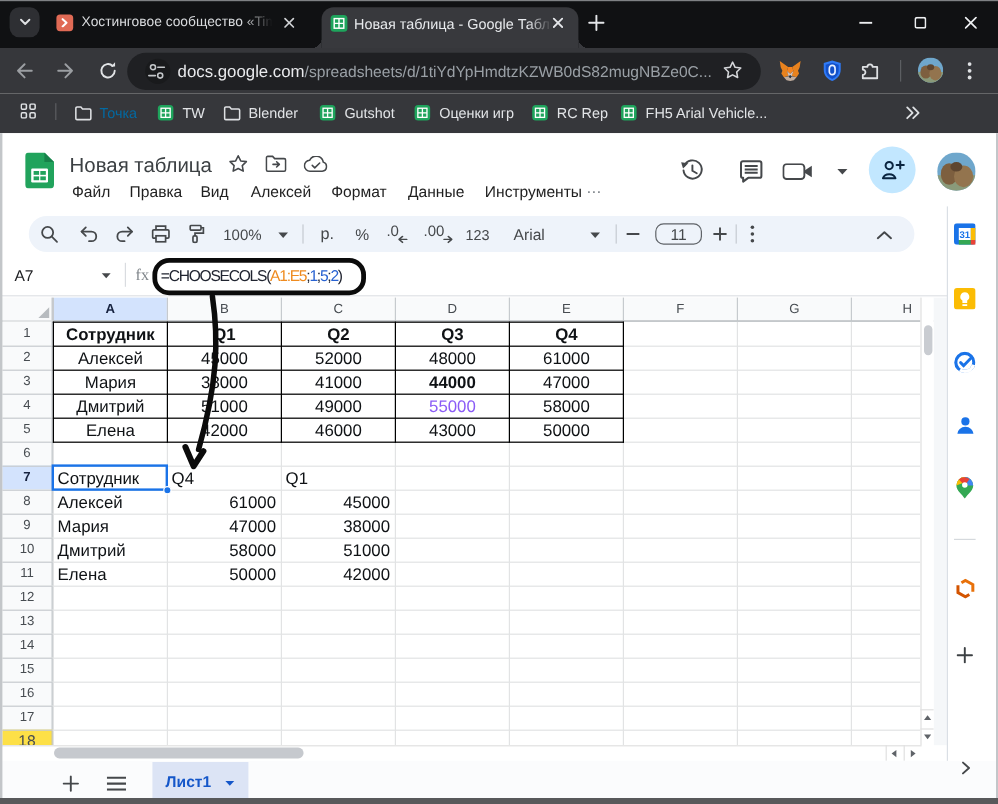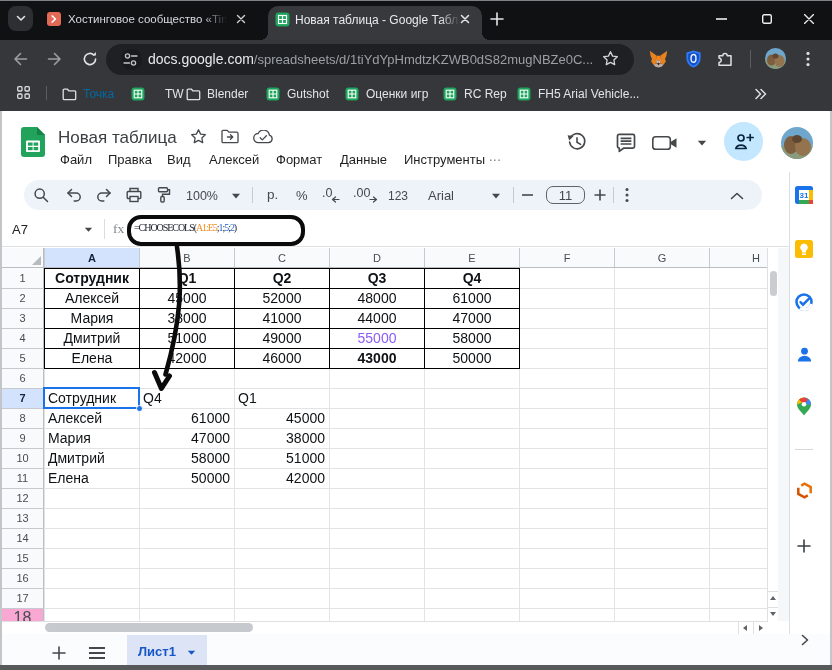--- a/index.html
+++ b/index.html
@@ -123,21 +123,21 @@
     <path d="M1.2 2.2 a1 1 0 0 1 1 -1 h3.2 l1.4 1.6 h5.9 a1 1 0 0 1 1 1 v6.9 a1 1 0 0 1 -1 1 H2.2 a1 1 0 0 1 -1 -1 z" fill="none" stroke="#dee0e3" stroke-width="1.3"></path>
   </svg>
 <div class="abs" style="left:83px;top:87px;font-size:12px;color:#0369a1;white-space:nowrap">Точка</div>
 <svg class="ic" style="left:131px;top:87px" width="14" height="14" viewBox="0 0 14 14">
     <rect x="0.5" y="0.5" width="13" height="13" rx="3" fill="#1ea45c"></rect>
     <g stroke="#fff" stroke-width="1.1" fill="none">
       <rect x="3.2" y="3.2" width="7.6" height="7.6"></rect>
       <path d="M3.2 7 h7.6 M7 3.2 v7.6"></path>
     </g>
   </svg>
-<div class="abs" style="left:165px;top:87px;font-size:12px;color:#e2e4e7;white-space:nowrap">TW</div>
+<div class="abs" style="left:152px;top:87px;font-size:12px;color:#e2e4e7;white-space:nowrap">TW</div>
 <svg class="ic" style="left:186px;top:88px" width="15" height="13" viewBox="0 0 15 13">
     <path d="M1.2 2.2 a1 1 0 0 1 1 -1 h3.2 l1.4 1.6 h5.9 a1 1 0 0 1 1 1 v6.9 a1 1 0 0 1 -1 1 H2.2 a1 1 0 0 1 -1 -1 z" fill="none" stroke="#dee0e3" stroke-width="1.3"></path>
   </svg>
 <div class="abs" style="left:207px;top:87px;font-size:12px;color:#e2e4e7;white-space:nowrap">Blender</div>
 <svg class="ic" style="left:266px;top:87px" width="14" height="14" viewBox="0 0 14 14">
     <rect x="0.5" y="0.5" width="13" height="13" rx="3" fill="#1ea45c"></rect>
     <g stroke="#fff" stroke-width="1.1" fill="none">
       <rect x="3.2" y="3.2" width="7.6" height="7.6"></rect>
       <path d="M3.2 7 h7.6 M7 3.2 v7.6"></path>
     </g>
@@ -296,21 +296,21 @@
 <svg class="ic" style="left:730px;top:192px" width="14" height="8" viewBox="0 0 14 8">
     <path d="M1.5 6.5 L7 1.5 L12.5 6.5" stroke="#45484b" stroke-width="1.6" fill="none" stroke-linecap="round" stroke-linejoin="round"></path>
   </svg>
 <div class="abs" style="left:0;top:212px;width:790px;height:35px;background:#fff;border-bottom:1px solid #dfe2e5"></div>
 <div class="abs" style="left:12px;top:222px;font-size:13px;color:#202124">A7</div>
 <svg class="ic" style="left:84px;top:227px" width="9" height="6" viewBox="0 0 9 6">
     <path d="M0.8 0.8 L4.5 4.8 L8.2 0.8" fill="#45484b"></path>
   </svg>
 <div class="abs" style="left:104px;top:219px;width:1px;height:20px;background:#d9dce0"></div>
 <div class="abs" style="left:113px;top:221px;font-size:13.5px;color:#80868b;font-family:'Liberation Serif',serif">fx</div>
-<div class="abs" style="left:134px;top:222px;font-size:10px;font-family:Liberation Serif, serif;color:#202430;letter-spacing:-1.05px">=CHOOSECOLS(<span style="color:#ef8b1f">A1:E5</span>;<span style="color:#2862d1">1</span>;<span style="color:#2862d1">5</span>;<span style="color:#2862d1">2</span>)</div>
+<div class="abs" style="left:134px;top:222px;font-size:13px;font-family:Liberation Sans, sans-serif;color:#202430;letter-spacing:-1.05px">=CHOOSECOLS(<span style="color:#ef8b1f">A1:E5</span>;<span style="color:#2862d1">1</span>;<span style="color:#2862d1">5</span>;<span style="color:#2862d1">2</span>)</div>
 <div class="abs" style="left:127px;top:215px;width:178px;height:31px;border:4px solid #0b0b0b;border-radius:14px"></div>
 <div class="abs" style="left:0;top:248px;width:778px;height:20px;background:#f9fafb;border-bottom:1px solid #babec2"></div>
 <div class="abs" style="left:2px;top:248px;width:42px;height:19px;background:#f9fafb;border-right:1px solid #babec2"></div>
 <div class="abs" style="left:32px;top:256px;width:0;height:0;border-left:9px solid transparent;border-bottom:9px solid #b7bbbf"></div>
 <div class="abs" style="left:45px;top:248px;width:94px;height:19px;background:#d3e3fd;font-size:11px;font-weight:bold;color:#16223f;text-align:center;line-height:20px">A</div>
 <div class="abs" style="left:44px;top:248px;width:1px;height:19px;background:#c6cace"></div>
 <div class="abs" style="left:140px;top:248px;width:94px;height:19px;background:#f9fafb;font-size:11px;font-weight:normal;color:#474c51;text-align:center;line-height:20px">B</div>
 <div class="abs" style="left:139px;top:248px;width:1px;height:19px;background:#c6cace"></div>
 <div class="abs" style="left:235px;top:248px;width:94px;height:19px;background:#f9fafb;font-size:11px;font-weight:normal;color:#474c51;text-align:center;line-height:20px">C</div>
 <div class="abs" style="left:234px;top:248px;width:1px;height:19px;background:#c6cace"></div>
@@ -351,21 +351,21 @@
 <div class="abs" style="left:2px;top:508px;width:42px;height:20px;background:#f9fafb;border-right:1px solid #babec2;font-size:11px;font-weight:normal;color:#474c51;text-align:center;line-height:20px">13</div>
 <div class="abs" style="left:2px;top:508px;width:42px;height:1px;background:#c6cace"></div>
 <div class="abs" style="left:2px;top:528px;width:42px;height:20px;background:#f9fafb;border-right:1px solid #babec2;font-size:11px;font-weight:normal;color:#474c51;text-align:center;line-height:20px">14</div>
 <div class="abs" style="left:2px;top:528px;width:42px;height:1px;background:#c6cace"></div>
 <div class="abs" style="left:2px;top:548px;width:42px;height:20px;background:#f9fafb;border-right:1px solid #babec2;font-size:11px;font-weight:normal;color:#474c51;text-align:center;line-height:20px">15</div>
 <div class="abs" style="left:2px;top:548px;width:42px;height:1px;background:#c6cace"></div>
 <div class="abs" style="left:2px;top:568px;width:42px;height:20px;background:#f9fafb;border-right:1px solid #babec2;font-size:11px;font-weight:normal;color:#474c51;text-align:center;line-height:20px">16</div>
 <div class="abs" style="left:2px;top:568px;width:42px;height:1px;background:#c6cace"></div>
 <div class="abs" style="left:2px;top:588px;width:42px;height:20px;background:#f9fafb;border-right:1px solid #babec2;font-size:11px;font-weight:normal;color:#474c51;text-align:center;line-height:20px">17</div>
 <div class="abs" style="left:2px;top:588px;width:42px;height:1px;background:#c6cace"></div>
-<div class="abs" style="left:2px;top:608px;width:42px;height:13px;background:#f9a8d4;border-right:1px solid #babec2;font-size:16px;font-weight:normal;color:#474c51;text-align:center;line-height:20px">18</div>
+<div class="abs" style="left:2px;top:608px;width:42px;height:13px;background:#fde047;border-right:1px solid #babec2;font-size:13px;font-weight:normal;color:#474c51;text-align:center;line-height:20px">18</div>
 <div class="abs" style="left:2px;top:608px;width:42px;height:1px;background:#c6cace"></div>
 <div class="abs" style="left:44px;top:268px;width:1px;height:353px;background:#e2e3e4"></div>
 <div class="abs" style="left:139px;top:268px;width:1px;height:353px;background:#e2e3e4"></div>
 <div class="abs" style="left:234px;top:268px;width:1px;height:353px;background:#e2e3e4"></div>
 <div class="abs" style="left:329px;top:268px;width:1px;height:353px;background:#e2e3e4"></div>
 <div class="abs" style="left:424px;top:268px;width:1px;height:353px;background:#e2e3e4"></div>
 <div class="abs" style="left:519px;top:268px;width:1px;height:353px;background:#e2e3e4"></div>
 <div class="abs" style="left:614px;top:268px;width:1px;height:353px;background:#e2e3e4"></div>
 <div class="abs" style="left:709px;top:268px;width:1px;height:353px;background:#e2e3e4"></div>
 <div class="abs" style="left:44px;top:267px;width:723px;height:1px;background:#babec2"></div>
@@ -404,31 +404,31 @@
 <div class="abs" style="left:330px;top:269px;width:94px;height:19px;font-size:14px;font-weight:bold;color:#0f1215;text-align:center;line-height:19px">Q3</div>
 <div class="abs" style="left:425px;top:269px;width:94px;height:19px;font-size:14px;font-weight:bold;color:#0f1215;text-align:center;line-height:19px">Q4</div>
 <div class="abs" style="left:45px;top:289px;width:94px;height:19px;font-size:14px;font-weight:normal;color:#0f1215;text-align:center;line-height:19px">Алексей</div>
 <div class="abs" style="left:140px;top:289px;width:94px;height:19px;font-size:14px;font-weight:normal;color:#0f1215;text-align:center;line-height:19px">45000</div>
 <div class="abs" style="left:235px;top:289px;width:94px;height:19px;font-size:14px;font-weight:normal;color:#0f1215;text-align:center;line-height:19px">52000</div>
 <div class="abs" style="left:330px;top:289px;width:94px;height:19px;font-size:14px;font-weight:normal;color:#0f1215;text-align:center;line-height:19px">48000</div>
 <div class="abs" style="left:425px;top:289px;width:94px;height:19px;font-size:14px;font-weight:normal;color:#0f1215;text-align:center;line-height:19px">61000</div>
 <div class="abs" style="left:45px;top:309px;width:94px;height:19px;font-size:14px;font-weight:normal;color:#0f1215;text-align:center;line-height:19px">Мария</div>
 <div class="abs" style="left:140px;top:309px;width:94px;height:19px;font-size:14px;font-weight:normal;color:#0f1215;text-align:center;line-height:19px">38000</div>
 <div class="abs" style="left:235px;top:309px;width:94px;height:19px;font-size:14px;font-weight:normal;color:#0f1215;text-align:center;line-height:19px">41000</div>
-<div class="abs" style="left:330px;top:309px;width:94px;height:19px;font-size:14px;font-weight:normal;color:#0f1215;text-align:center;line-height:19px">44000</div>
+<div class="abs" style="left:330px;top:309px;width:94px;height:19px;font-size:14px;font-weight:bold;color:#0f1215;text-align:center;line-height:19px">44000</div>
 <div class="abs" style="left:425px;top:309px;width:94px;height:19px;font-size:14px;font-weight:normal;color:#0f1215;text-align:center;line-height:19px">47000</div>
 <div class="abs" style="left:45px;top:329px;width:94px;height:19px;font-size:14px;font-weight:normal;color:#0f1215;text-align:center;line-height:19px">Дмитрий</div>
 <div class="abs" style="left:140px;top:329px;width:94px;height:19px;font-size:14px;font-weight:normal;color:#0f1215;text-align:center;line-height:19px">51000</div>
 <div class="abs" style="left:235px;top:329px;width:94px;height:19px;font-size:14px;font-weight:normal;color:#0f1215;text-align:center;line-height:19px">49000</div>
 <div class="abs" style="left:330px;top:329px;width:94px;height:19px;font-size:14px;font-weight:normal;color:#8b5cf6;text-align:center;line-height:19px">55000</div>
 <div class="abs" style="left:425px;top:329px;width:94px;height:19px;font-size:14px;font-weight:normal;color:#0f1215;text-align:center;line-height:19px">58000</div>
 <div class="abs" style="left:45px;top:349px;width:94px;height:19px;font-size:14px;font-weight:normal;color:#0f1215;text-align:center;line-height:19px">Елена</div>
 <div class="abs" style="left:140px;top:349px;width:94px;height:19px;font-size:14px;font-weight:normal;color:#0f1215;text-align:center;line-height:19px">42000</div>
 <div class="abs" style="left:235px;top:349px;width:94px;height:19px;font-size:14px;font-weight:normal;color:#0f1215;text-align:center;line-height:19px">46000</div>
-<div class="abs" style="left:330px;top:349px;width:94px;height:19px;font-size:14px;font-weight:bold;color:#0f1215;text-align:center;line-height:19px">43000</div>
+<div class="abs" style="left:330px;top:349px;width:94px;height:19px;font-size:14px;font-weight:normal;color:#0f1215;text-align:center;line-height:19px">43000</div>
 <div class="abs" style="left:425px;top:349px;width:94px;height:19px;font-size:14px;font-weight:normal;color:#0f1215;text-align:center;line-height:19px">50000</div>
 <div class="abs" style="left:48px;top:389px;height:19px;font-size:14px;color:#0f1215;line-height:19px">Сотрудник</div>
 <div class="abs" style="left:143px;top:389px;height:19px;font-size:14px;color:#0f1215;line-height:19px">Q4</div>
 <div class="abs" style="left:238px;top:389px;height:19px;font-size:14px;color:#0f1215;line-height:19px">Q1</div>
 <div class="abs" style="left:48px;top:409px;height:19px;font-size:14px;color:#0f1215;line-height:19px">Алексей</div>
 <div class="abs" style="left:140px;top:409px;width:90px;height:19px;font-size:14px;color:#0f1215;text-align:right;line-height:19px">61000</div>
 <div class="abs" style="left:235px;top:409px;width:90px;height:19px;font-size:14px;color:#0f1215;text-align:right;line-height:19px">45000</div>
 <div class="abs" style="left:48px;top:429px;height:19px;font-size:14px;color:#0f1215;line-height:19px">Мария</div>
 <div class="abs" style="left:140px;top:429px;width:90px;height:19px;font-size:14px;color:#0f1215;text-align:right;line-height:19px">47000</div>
 <div class="abs" style="left:235px;top:429px;width:90px;height:19px;font-size:14px;color:#0f1215;text-align:right;line-height:19px">38000</div>

